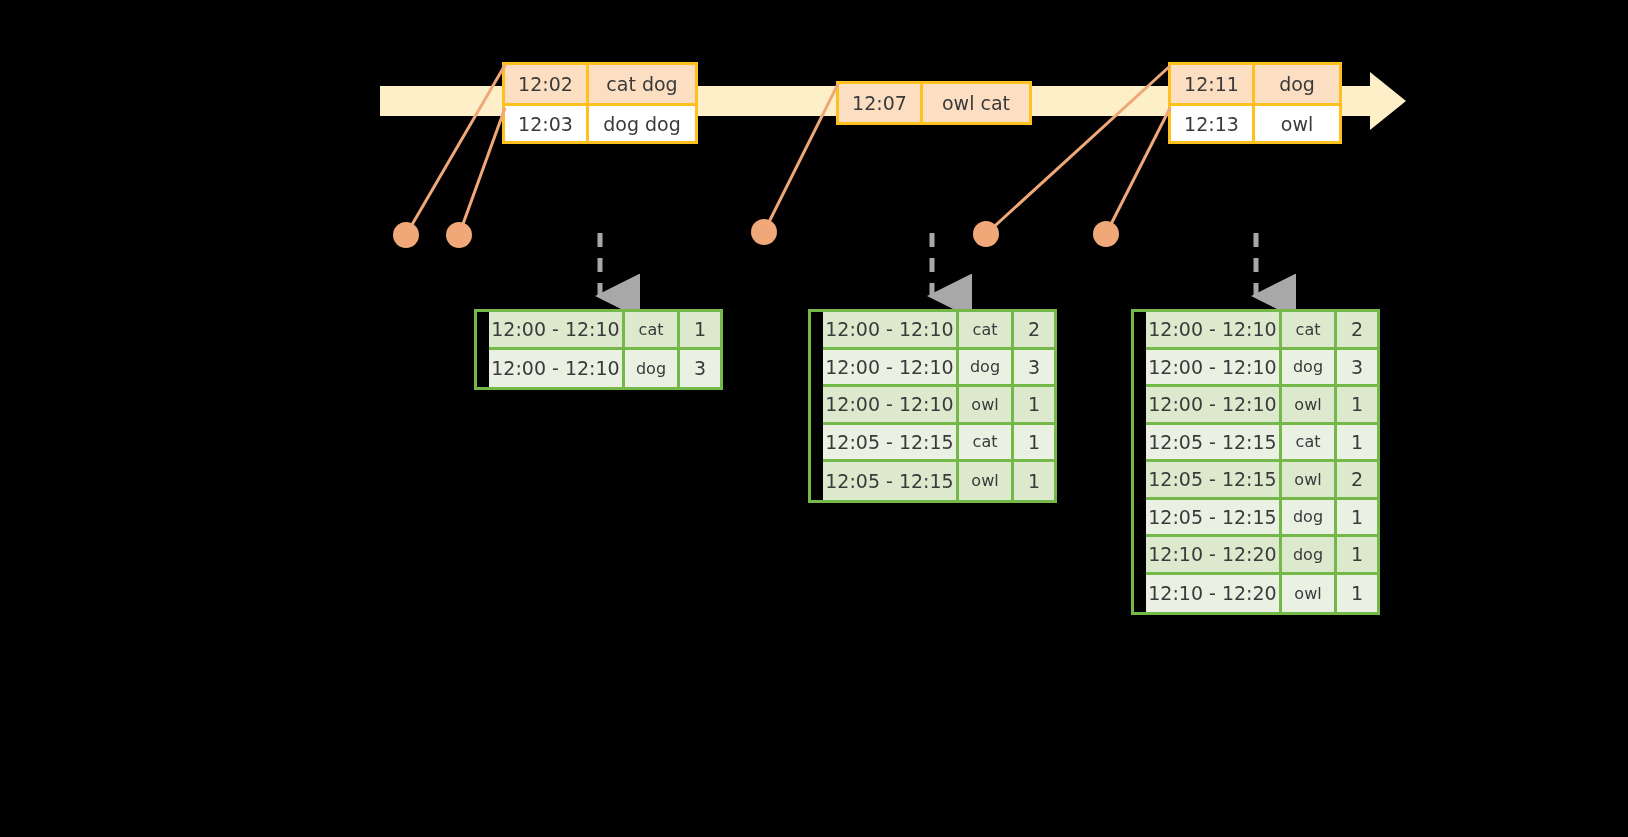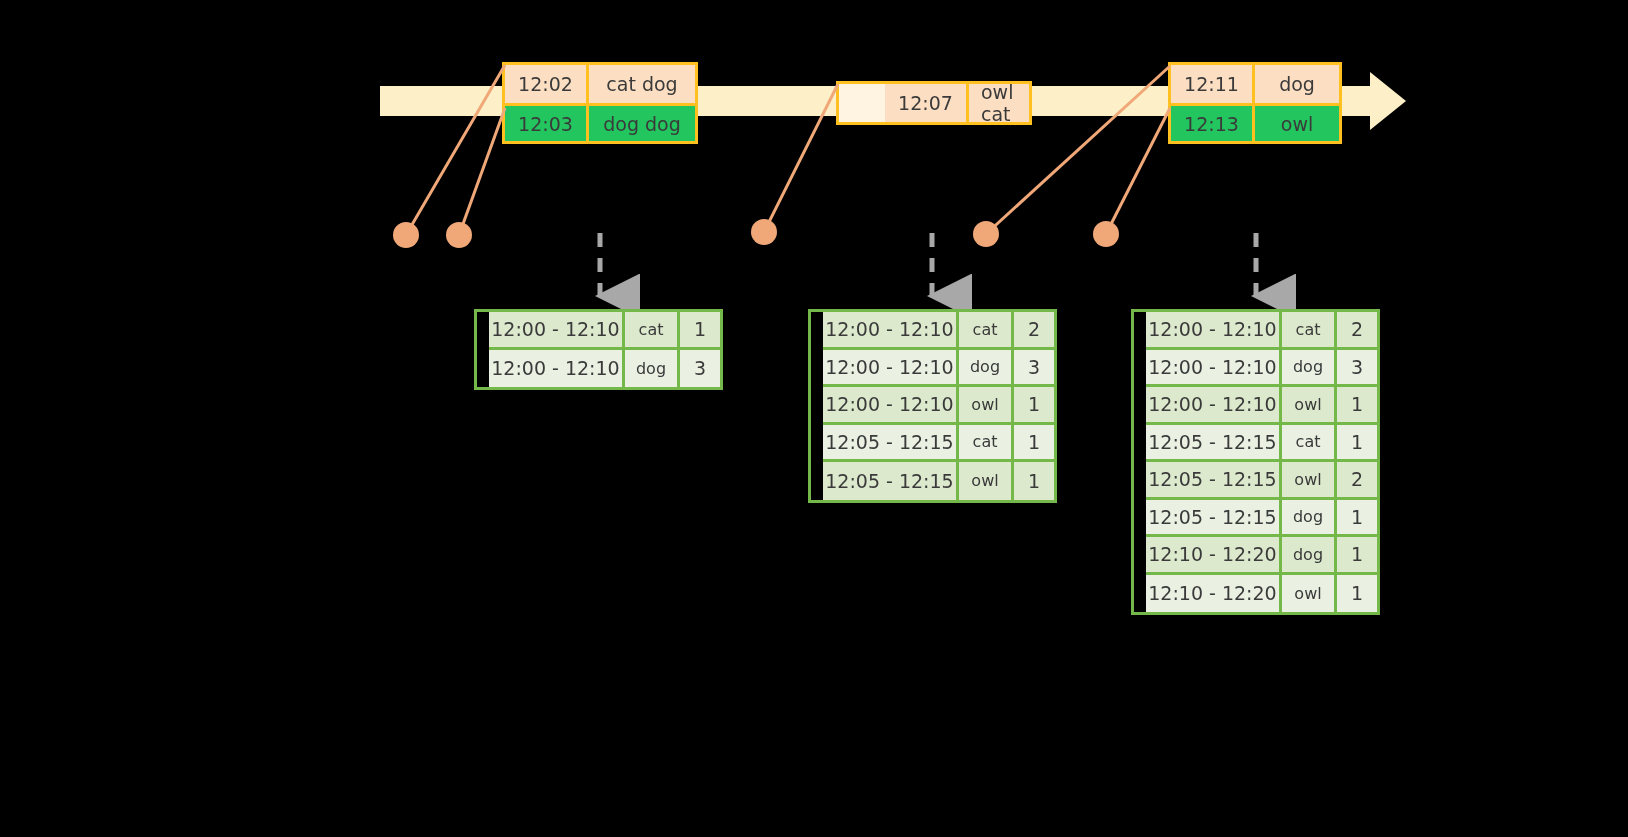--- a/index.html
+++ b/index.html
@@ -22,33 +22,33 @@
   }
 
   
   .evt{
     position:absolute;border:3px solid #FFC020;
     box-sizing:border-box;background:#FFF3E2;
   }
   .evt-row{display:flex;height:38px;box-sizing:border-box;}
   .evt-row + .evt-row{border-top:3px solid #FFC020;}
   .evt-row.shaded{background:#FCDFC2;}
-  .evt-row.plain{background:#22c55e;}
+  .evt-row.plain{background:#ffffff;}
   .evt-time{
     width:84px;display:flex;align-items:center;justify-content:center;
     border-right:3px solid #FFC020;font-size:19px;color:#3a3a3a;
     box-sizing:border-box;
   }
   .evt-val{
     flex:1;display:flex;align-items:center;justify-content:center;
     font-size:19px;color:#3a3a3a;box-sizing:border-box;padding:0 12px;
   }
 
   #evt1{left:502px;top:62px;width:196px;}
-  #evt2{left:836px;top:81px;width:196px;padding-left:46px;}
+  #evt2{left:836px;top:81px;width:196px;}
   #evt3{left:1168px;top:62px;width:174px;}
   #evt3 .evt-val{padding:0 8px;}
 
   
   .tbl{position:absolute;border:3px solid #74B84A;box-sizing:border-box;}
   .trow{display:flex;height:37.5px;box-sizing:border-box;margin-left:12px;}
   .trow.shaded{background:#DCE9CD;}
   .trow.plain{background:#EAF1E3;}
   .c-win{
     display:flex;align-items:center;justify-content:center;

